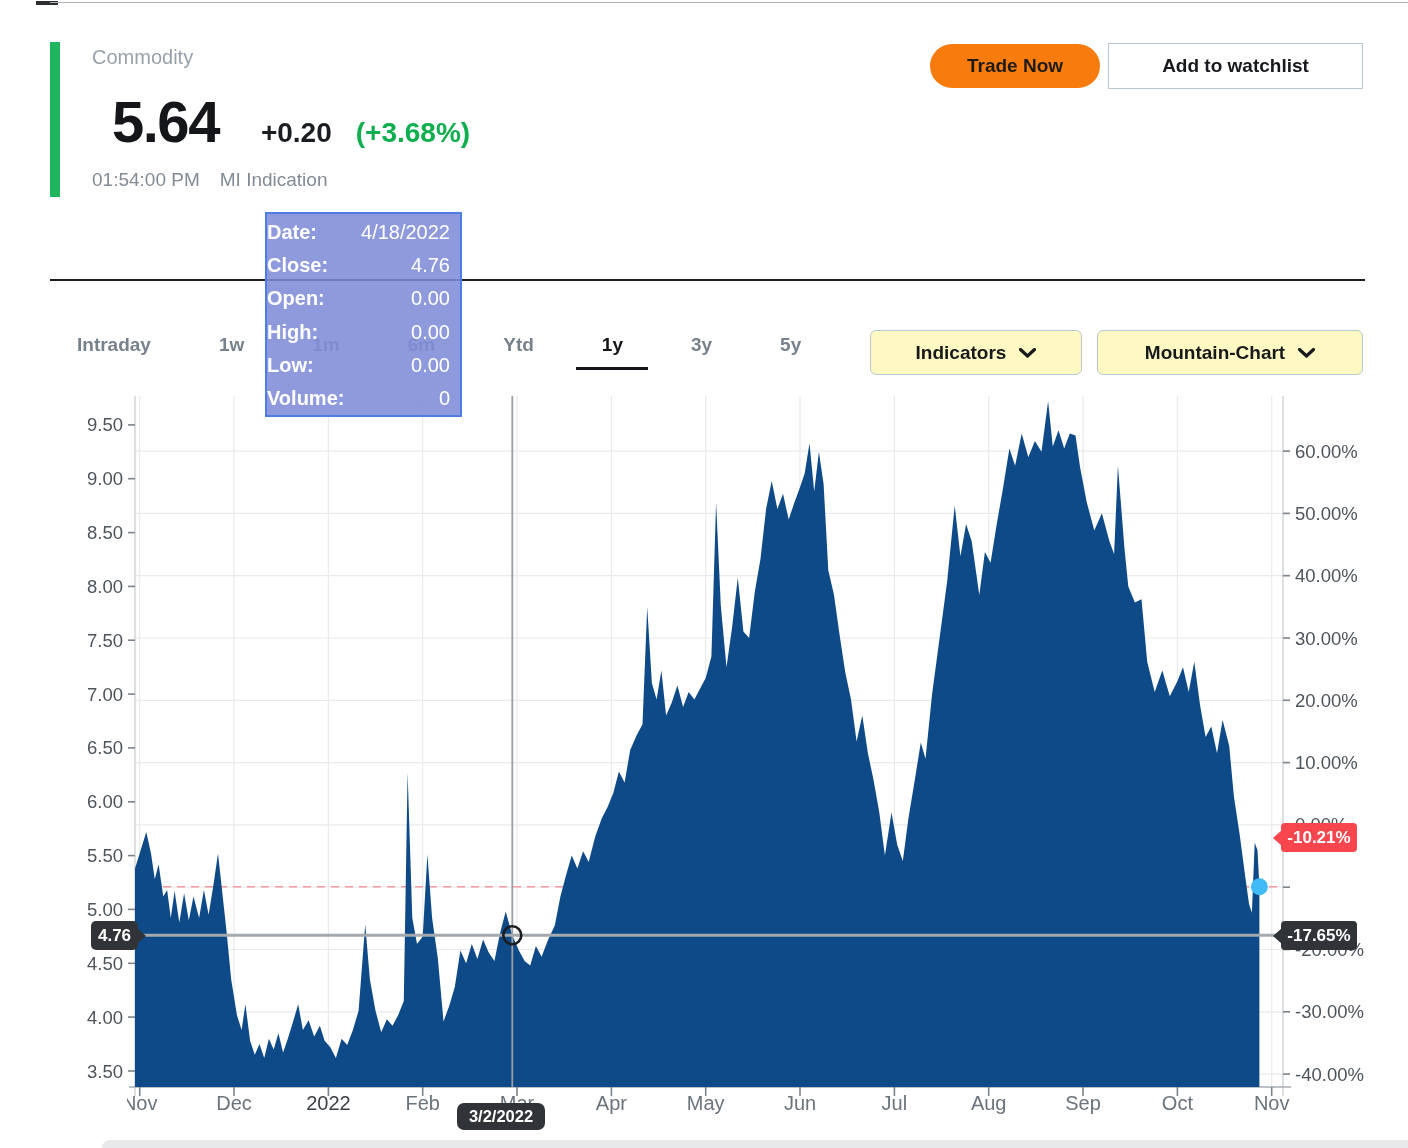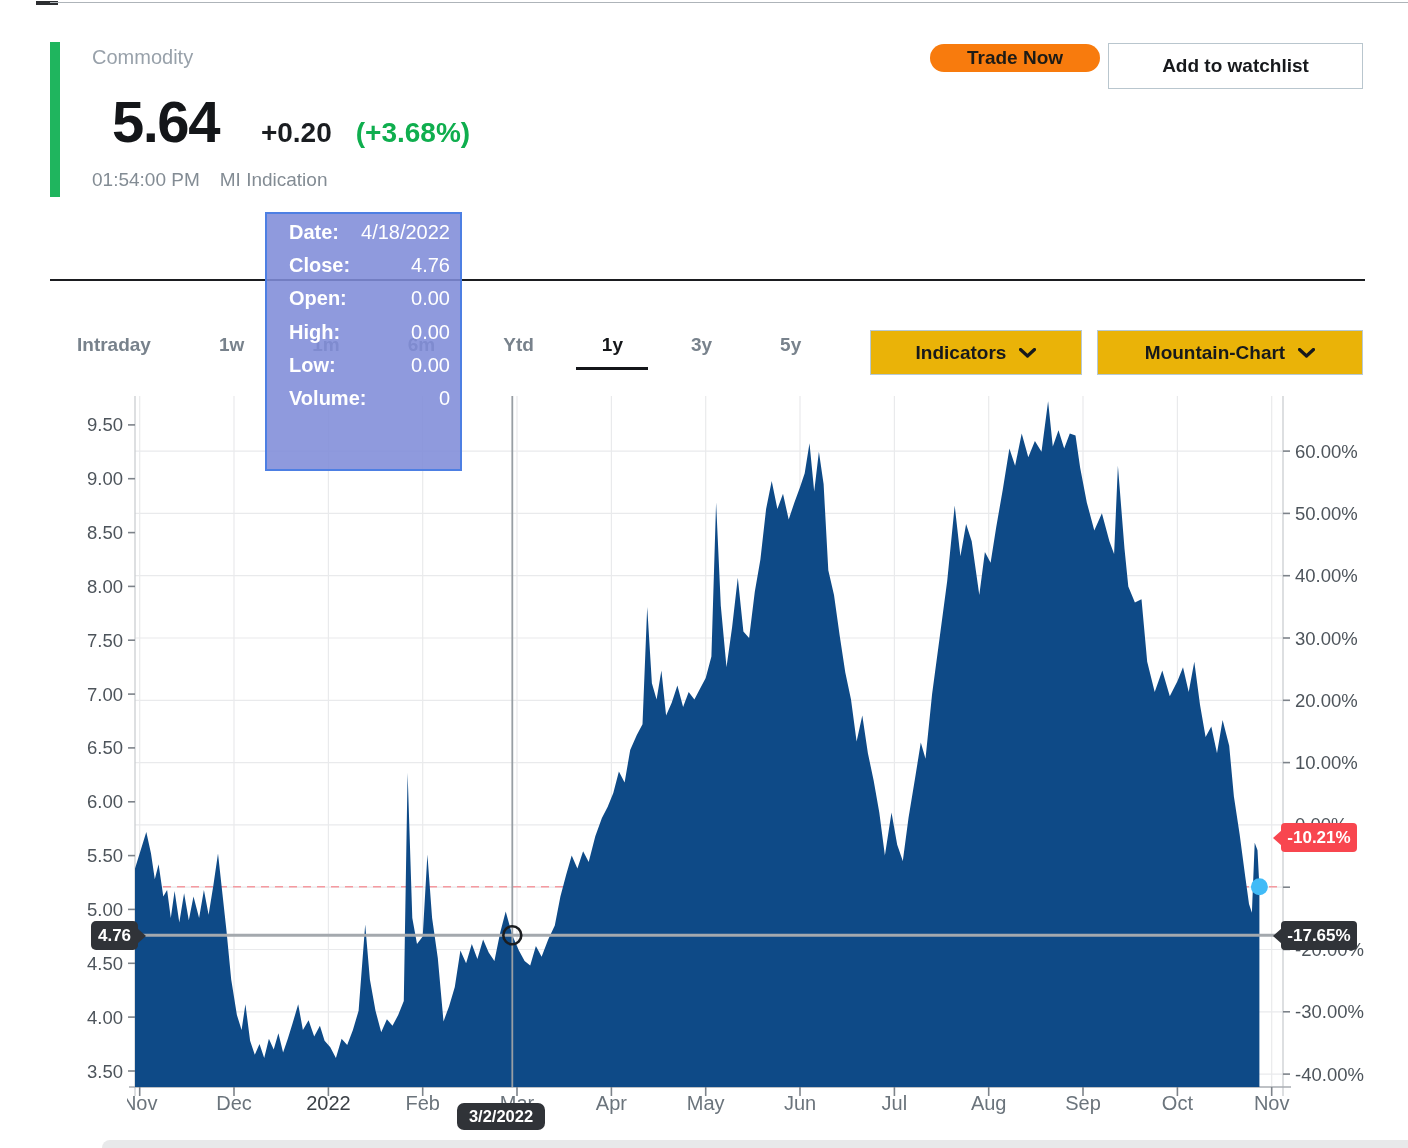--- a/index.html
+++ b/index.html
@@ -15,46 +15,46 @@
   #green-bar { left:50px; top:42px; width:10px; height:155px; background:var(--green-bar); }
   #title-row { left:92px; top:46px; display:flex; align-items:baseline; gap:16px; white-space:nowrap; }
   #page-title { font-size:30px; font-weight:800; letter-spacing:-0.5px; color:#17191c; }
   #instrument-type { font-size:20px; font-weight:400; color:#98a1aa; }
   #price-row { left:92px; top:88px; display:flex; align-items:baseline; gap:38px;margin-left:20px; }
   #price-value { font-size:58px; font-weight:800; letter-spacing:-1.5px; color:#141619; }
   #price-change { font-size:28px; font-weight:700; color:#1a1d21; margin-left:4px; }
   #price-change-pct { font-size:28px; font-weight:700; color:var(--accent-green); margin-left:-14px; }
   #time-row { left:92px; top:169px; display:flex; gap:20px; font-size:19px; color:#838c94; }
 
-  #trade-now { left:930px; top:44px; width:170px; height:28px; background:var(--brand-orange);
+  #trade-now { left:930px; top:44px; width:170px; height:44px; background:var(--brand-orange);
     border:none; border-radius:22px; font-family:inherit; font-size:19px; font-weight:700; color:#1d1b16;
     display:flex; align-items:center; justify-content:center; cursor:pointer; }
   #add-watchlist { left:1108px; top:43px; width:255px; height:46px; background:#fff;
     border:1px solid #b9c6ce; border-radius:0; font-family:inherit; font-size:19px; font-weight:700;
     color:#17191c; display:flex; align-items:center; justify-content:center; cursor:pointer; }
 
   #divider { left:50px; top:279px; width:1315px; height:2px; background:#1b1d20; }
 
   
   #tab-bar { left:77px; top:334px; display:flex; gap:68px; font-size:19px; font-weight:700; color:#78828c; }
   .tab { position:relative; cursor:pointer; }
   .tab.active { color:#141619; }
   .tab.active::after { content:""; position:absolute; left:50%; transform:translateX(-50%);
     top:33px; width:72px; height:3px; background:#141619; }
 
-  .dd-btn { height:45px; background:#eab308; border:1px solid #b7c9d4; border-radius:0;
+  .dd-btn { height:45px; background:#fef9c3; border:1px solid #b7c9d4; border-radius:6px;
     display:flex; align-items:center; justify-content:center; gap:13px; font-family:inherit;
     font-size:19px; font-weight:700; color:#17191c; cursor:pointer; }
   #indicators-btn { left:870px; top:330px; width:212px; }
   #chart-type-btn  { left:1097px; top:330px; width:266px; }
 
   
-  #chart-tooltip { left:265px; top:212px; width:197px; height:259px; z-index:6;
+  #chart-tooltip { left:265px; top:212px; width:197px; height:205px; z-index:6;
     background:var(--tooltip-bg); border:2.5px solid var(--tooltip-border);
-    padding:2px 10px 0 22px; color:#fff; }
+    padding:2px 10px 0 0; color:#fff; }
   .tt-row { display:flex; justify-content:space-between; align-items:center; height:33.2px;
     font-size:20px; }
   .tt-label { font-weight:700; }
   .tt-value { font-weight:500; }
 
   
   #chart-svg { position:absolute; left:0; top:390px; width:1408px; height:745px; }
   #chart-svg text { font-family:"Liberation Sans","DejaVu Sans",sans-serif; }
 
   

